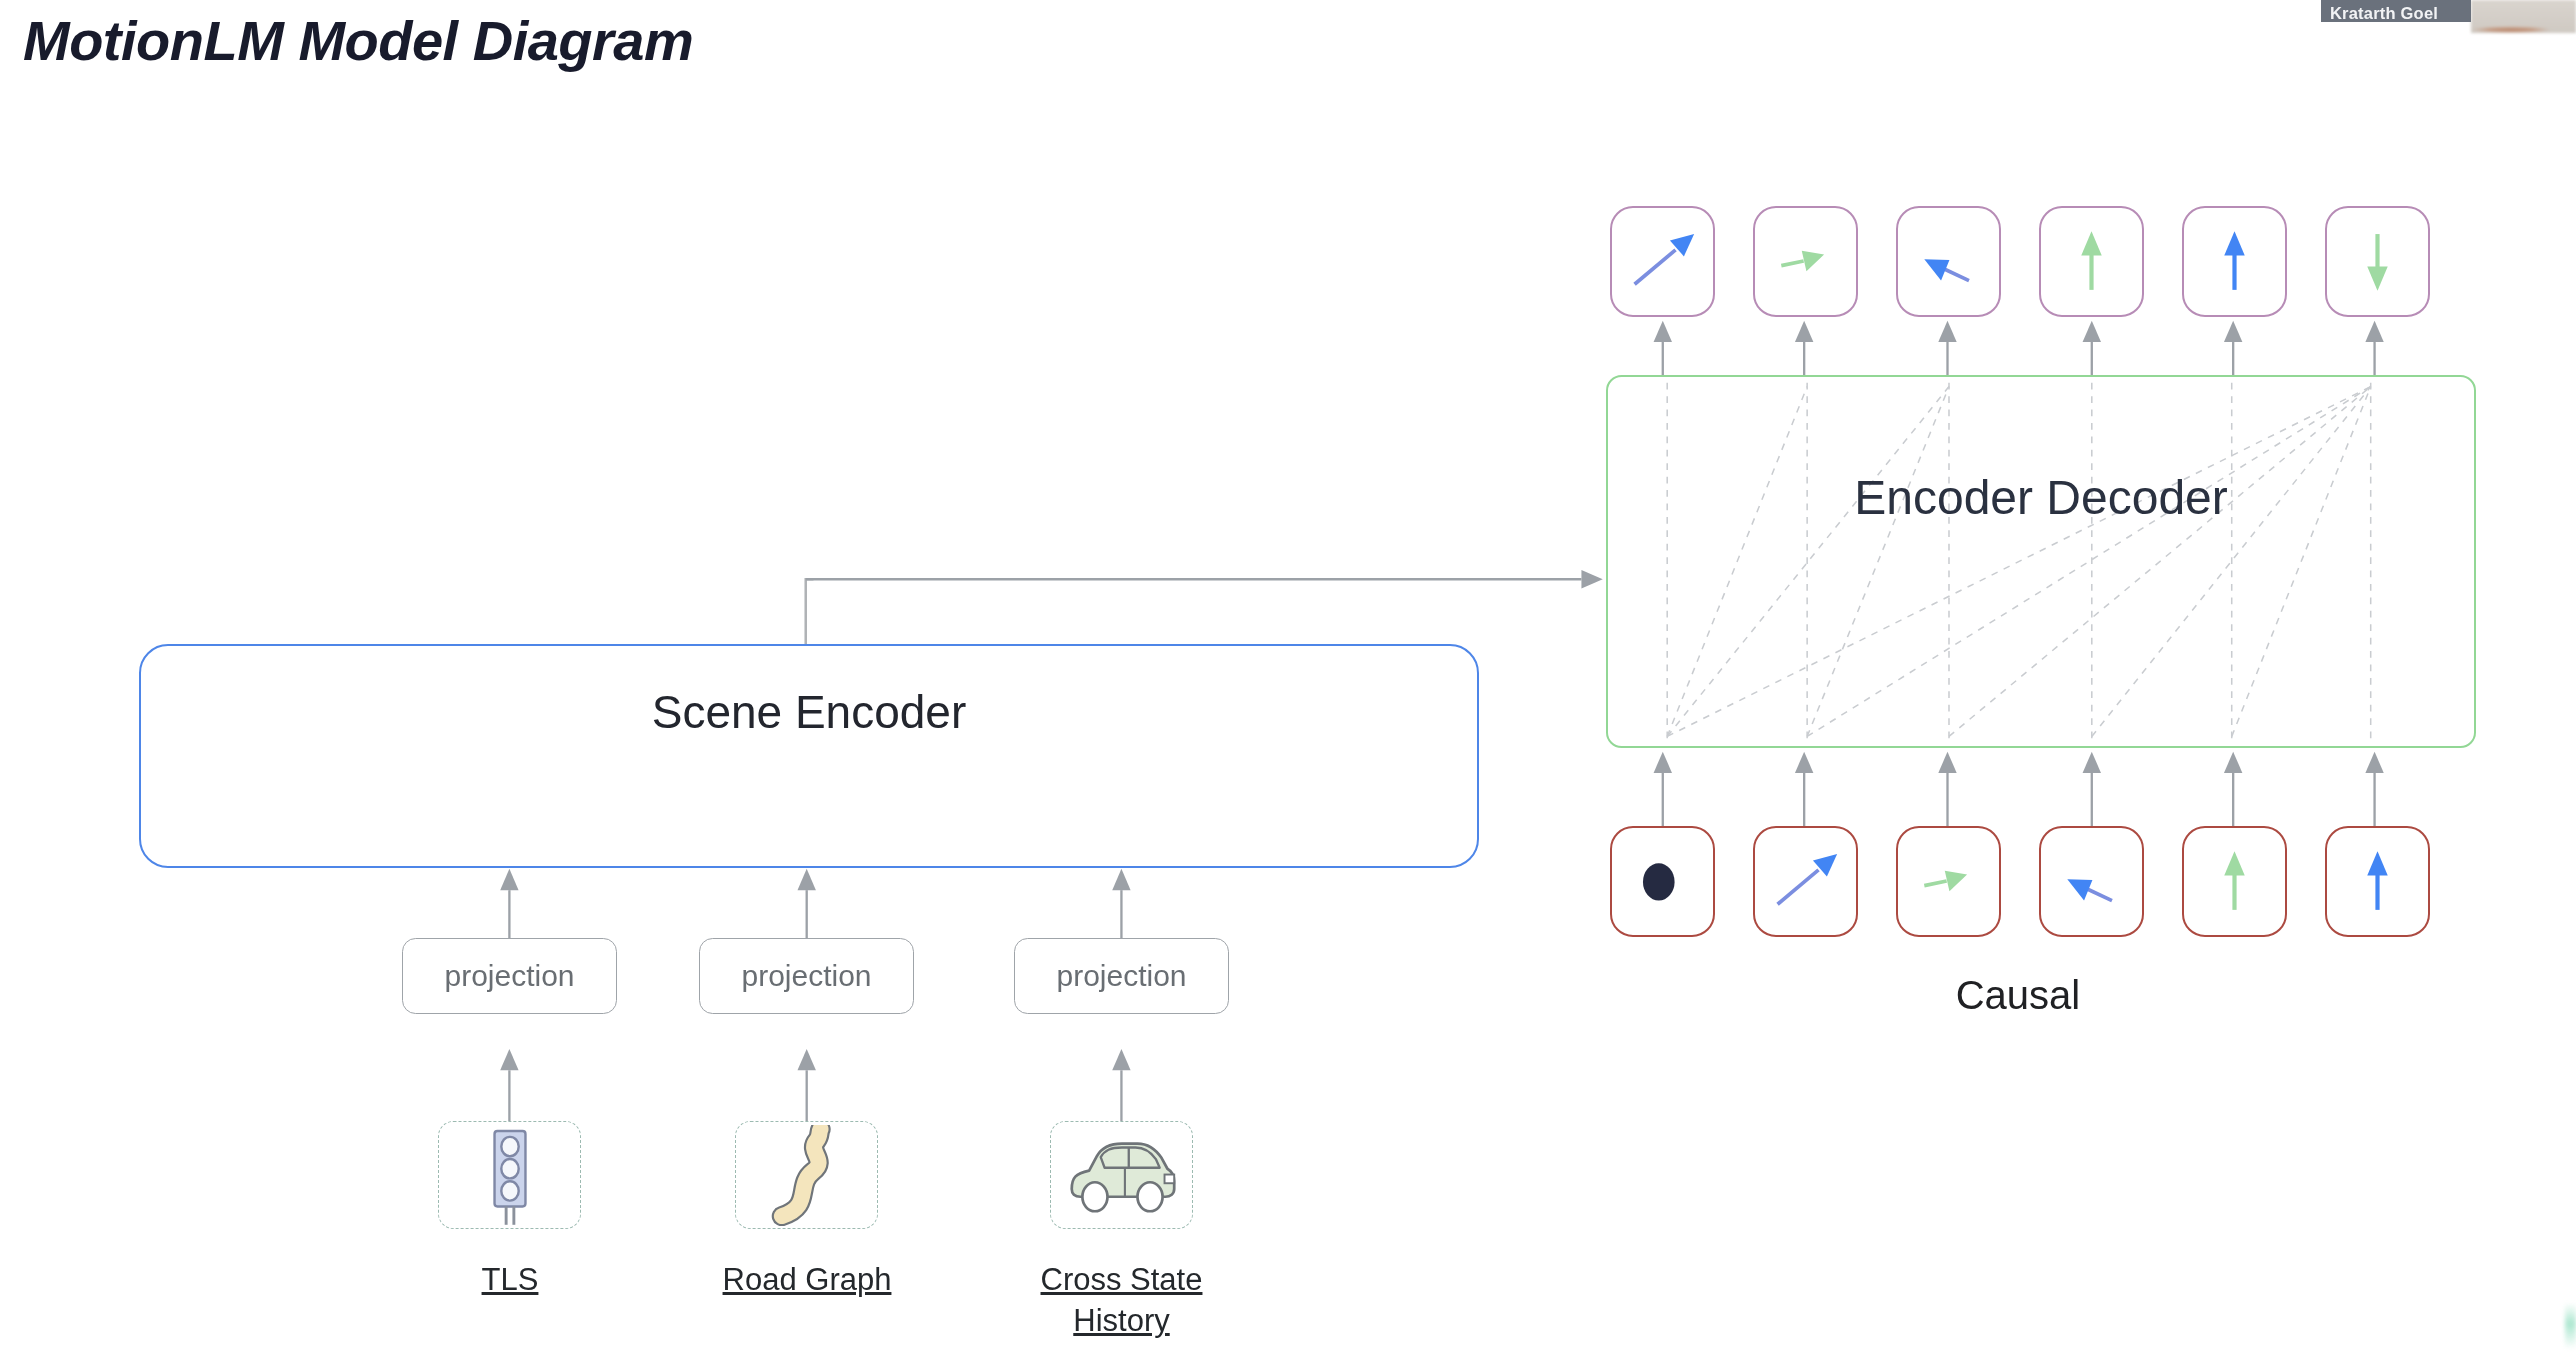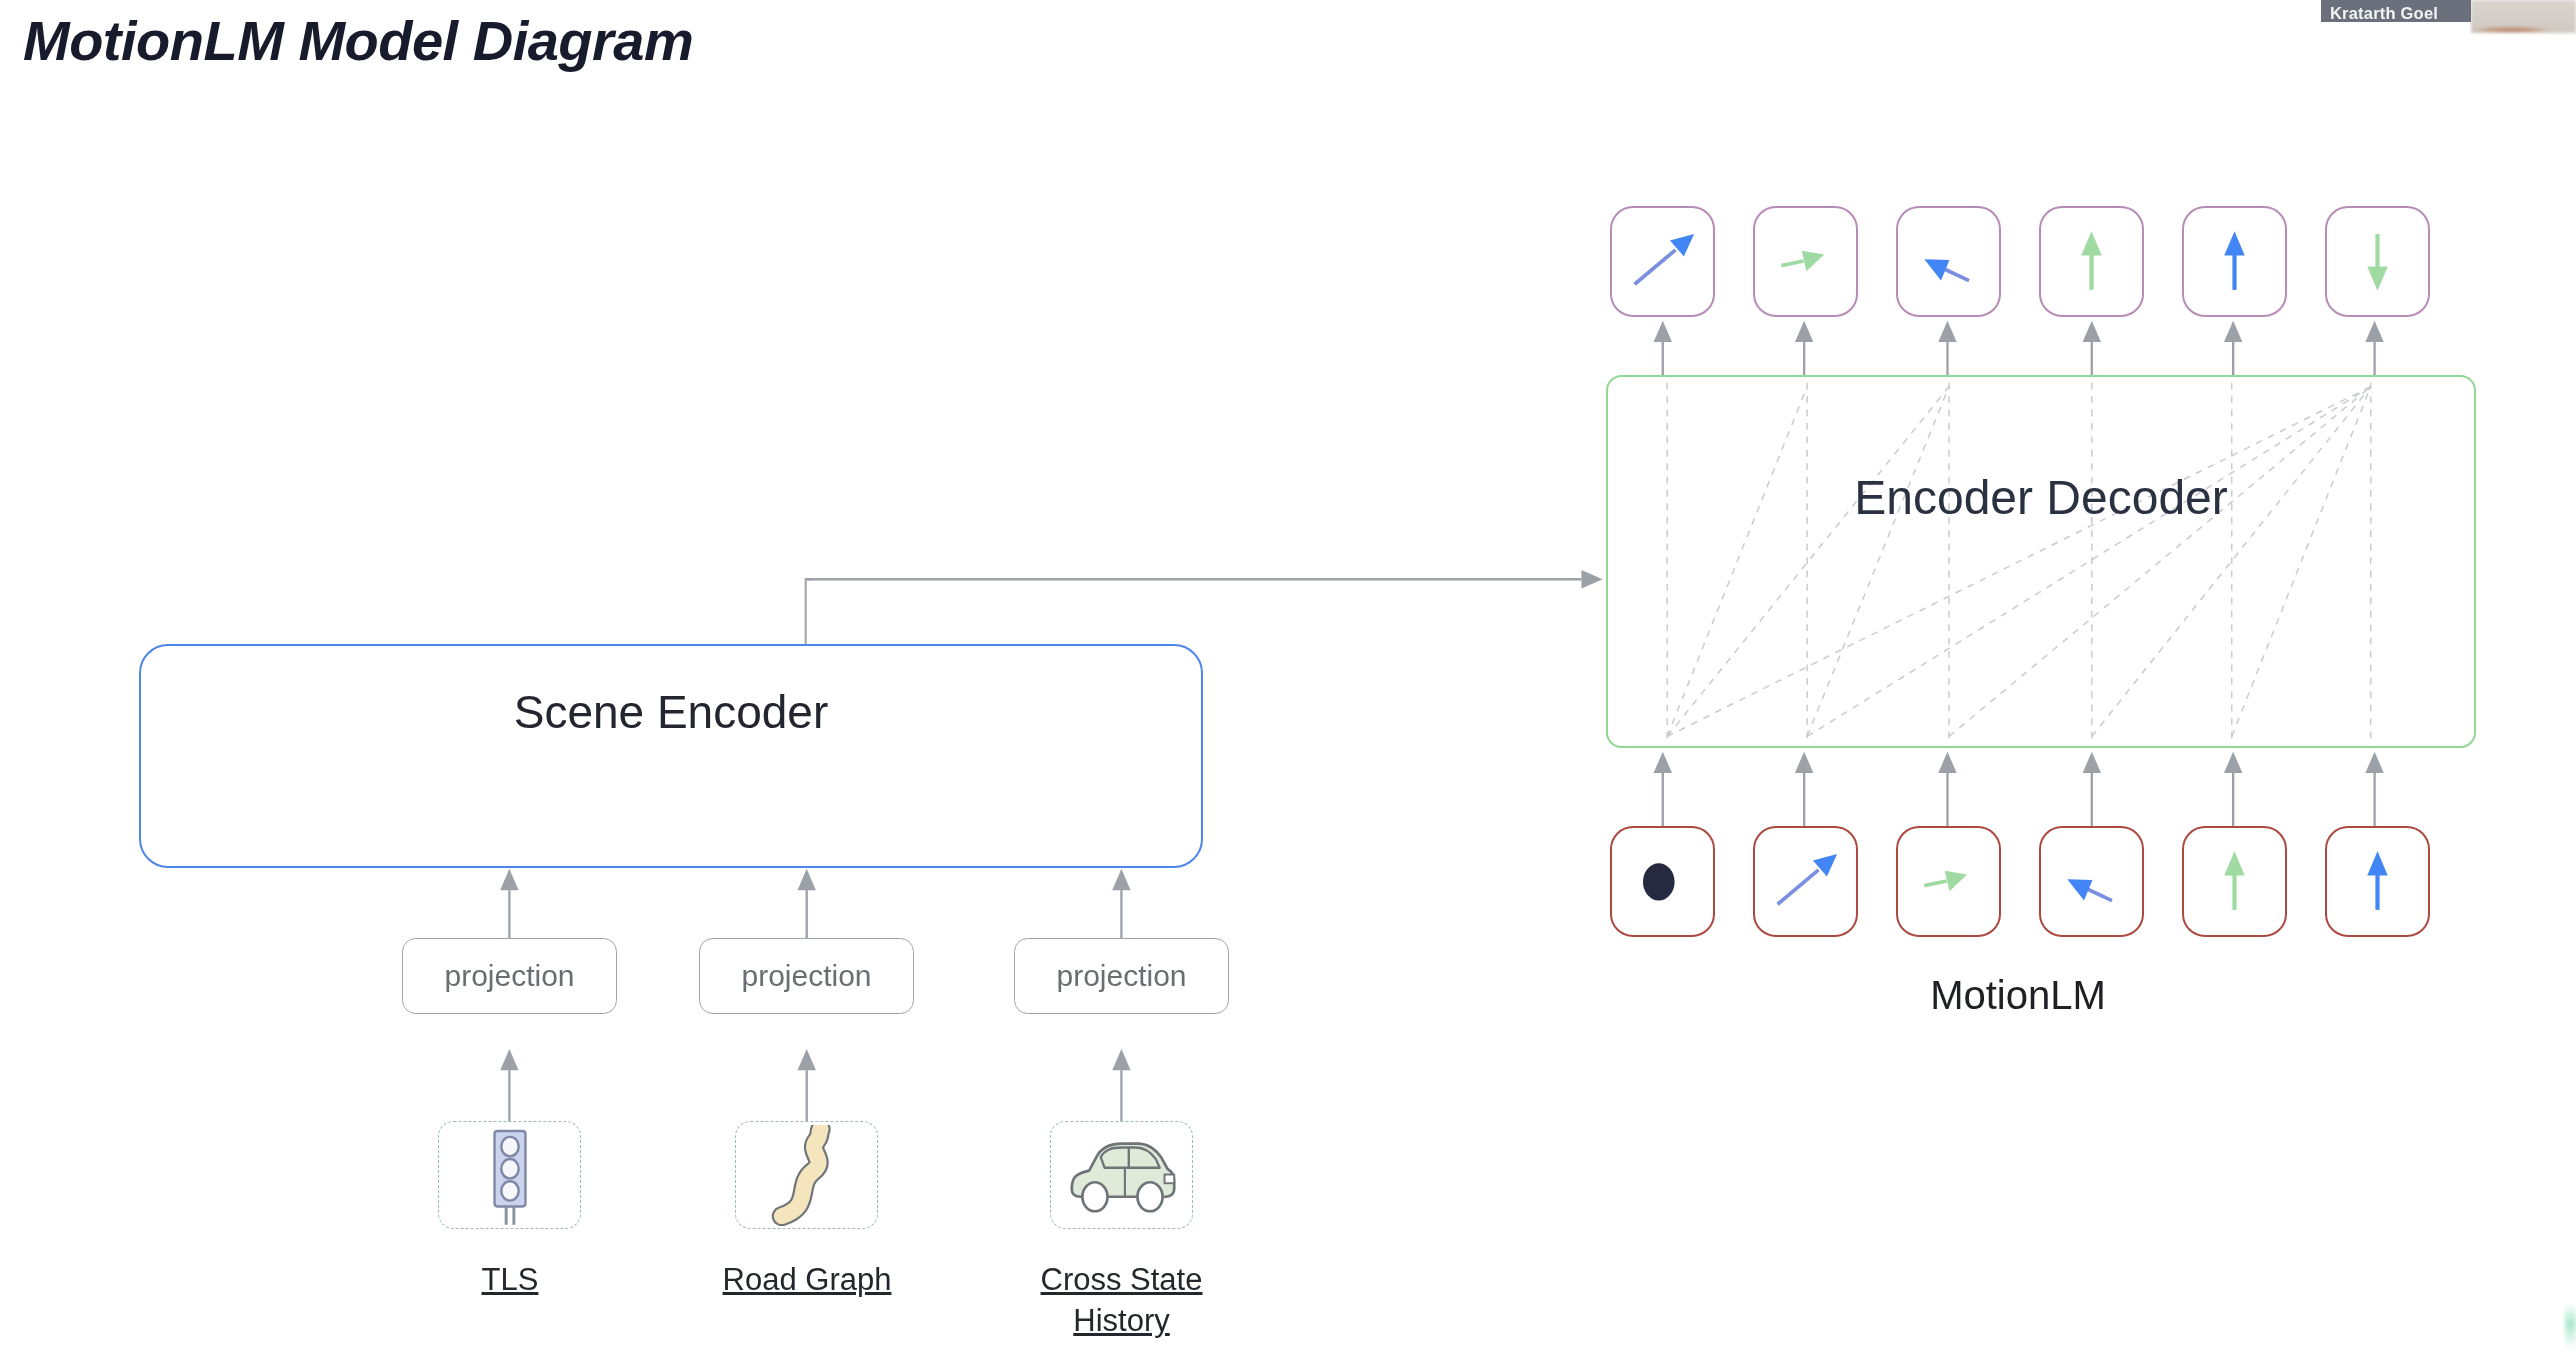--- a/index.html
+++ b/index.html
@@ -16,21 +16,21 @@
     background:
       radial-gradient(closest-side at 38% 90%, #b9896f 0%, #c59a82 55%, rgba(197,154,130,0) 100%),
       radial-gradient(closest-side at 40% 0%, #5a4638 0%, rgba(90,70,56,0) 85%),
       linear-gradient(#d9d4ce,#cfc9c2);
     filter:blur(1.5px);}
   .webcam .name-tag{position:absolute;top:0;right:105px;width:150px;height:22px;background:#6a717c;
     color:#f2f3f5;font-size:16.5px;font-weight:700;line-height:26px;padding-left:9px;overflow:hidden;
     box-sizing:border-box;letter-spacing:0.2px;}
 
   
-  .encoder{position:absolute;left:139px;top:644px;width:1064px;height:224px;border:2.9px solid #4e86e8;
+  .encoder{position:absolute;left:139px;top:644px;width:1340px;height:224px;border:2.9px solid #4e86e8;
     border-radius:29px;background:#fff;box-sizing:border-box;text-align:center;}
   .encoder .enc-title{margin-top:39px;font-size:46px;font-weight:500;color:#23262e;}
   .encoder .enc-sub{margin-top:11.6px;font-size:37px;color:#23262e;}
 
   
   .proj{position:absolute;top:938px;width:215px;height:76px;border:1.9px solid #9fa4a9;border-radius:13.6px;
     background:#fff;box-sizing:border-box;display:flex;align-items:center;justify-content:center;
     font-size:30px;color:#696e73;}
   .proj.p0{left:402px;}.proj.p1{left:699px;}.proj.p2{left:1014px;}
 
@@ -239,17 +239,17 @@
       <div class="token inp"><svg viewBox="0 0 108 115">
           <line x1="54" y1="88" x2="54" y2="46" stroke="#9fdaa2" stroke-width="4.5"></line>
           <polygon points="54,25 43,51 65,51" fill="#9fdaa2"></polygon>
         </svg></div>
       <div class="token inp"><svg viewBox="0 0 108 115">
           <line x1="54" y1="88" x2="54" y2="46" stroke="#4285f4" stroke-width="4.5"></line>
           <polygon points="54,25 43,51 65,51" fill="#4285f4"></polygon>
         </svg></div>
     </div>
 
-  <div class="actions-label">MotionLM</div>
+  <div class="actions-label">Causal</div>
 
   <div class="corner-smudge"></div>
 </div>
 
 
 </body></html>

